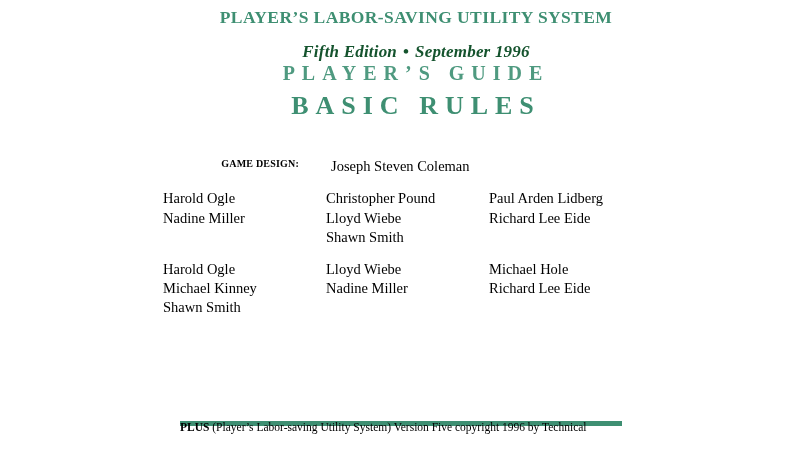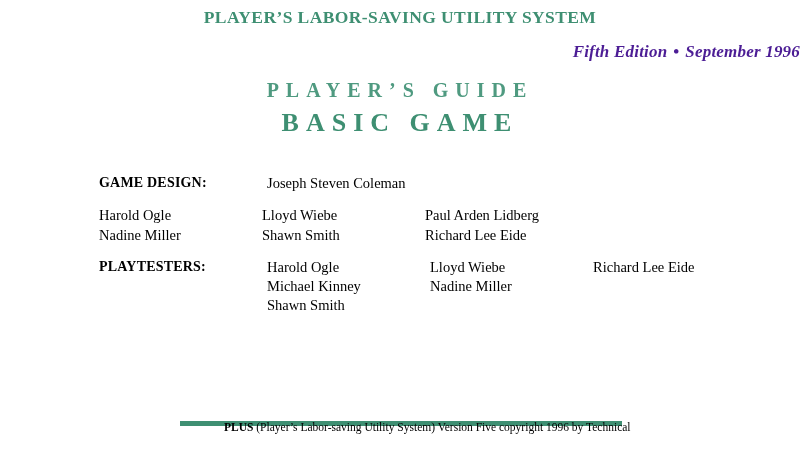--- a/index.html
+++ b/index.html
@@ -14,55 +14,54 @@
     color: #000000;
     overflow: hidden;
     position: relative;
   }
 
   .page {
     width: 800px;
     height: 450px;
     position: relative;
     box-sizing: border-box;
+    padding-left: 32px;
   }
 
   
   .title-block {
     text-align: center;
     padding-top: 8px;
   }
   .system-title {
     color: #3e8f72;
     font-weight: bold;
     font-size: 17.5px;
     letter-spacing: 0.4px;
     line-height: 1.1;
   }
   .edition-line {
-    color: #4c1d95;
+    color: #14532d;
     font-weight: bold;
     font-style: italic;
     font-size: 17px;
     margin-top: 15px;
     letter-spacing: 0.2px;
-    text-align: right;
   }
   .edition-line .dot {
     font-style: normal;
     font-weight: bold;
     letter-spacing: 0;
     padding: 0 6px;
   }
   .guide-title {
     color: #4f9a80;
     font-weight: bold;
     font-size: 20px;
     letter-spacing: 7px;
-    margin-top: 17px;
   }
   .rules-title {
     color: #3e8f72;
     font-weight: bold;
     font-size: 26px;
     letter-spacing: 7px;
     margin-top: 6px;
   }
 
   
@@ -73,27 +72,29 @@
   }
   .credit-row {
     display: flex;
     align-items: flex-start;
     margin-bottom: 13px;
   }
   .credit-label {
     width: 168px;
     flex: 0 0 168px;
     font-weight: bold;
-    font-size: 14px;
+    font-size: 10px;
     letter-spacing: 0.2px;
     line-height: 1.32;
+    text-align: right;
   }
   .credit-cols {
     display: flex;
     flex: 1 1 auto;
+    margin-left: 32px;
   }
   .credit-col {
     width: 140px;
     flex: 0 0 140px;
     font-size: 14.5px;
     line-height: 1.32;
   }
   .credit-col.wide {
     width: 163px;
     flex: 0 0 163px;
@@ -116,81 +117,81 @@
     background: #3e8f72;
   }
   .footer-text {
     position: absolute;
     left: 180px;
     top: 420px;
     width: 442px;
     font-size: 11.5px;
     line-height: 1.25;
     text-align: justify;
-    margin-left: 44px;
   }
   .footer-text b {
     font-weight: bold;
   }
 </style>
 </head>
 <body>
 
 <div class="page">
 
   <div class="title-block">
     <div class="system-title">PLAYER’S LABOR-SAVING UTILITY SYSTEM</div>
     <div class="edition-line">
       <span>Fifth Edition</span><span class="dot">•</span><span>September 1996</span>
     </div>
     <div class="guide-title">PLAYER’S GUIDE</div>
-    <div class="rules-title">BASIC GAME</div>
+    <div class="rules-title">BASIC RULES</div>
   </div>
 
   <div class="credits">
 
     <div class="credit-row">
       <div class="credit-label">GAME DESIGN:</div>
       <div class="credit-cols">
         <div class="credit-col last">
           <div class="credit-name">Joseph Steven Coleman</div>
         </div>
       </div>
     </div>
 
     <div class="credit-row">
       <div class="credit-cols">
         <div class="credit-col wide">
           <div class="credit-name">Harold Ogle</div>
           <div class="credit-name">Nadine Miller</div>
         </div>
         <div class="credit-col wide">
+          <div class="credit-name">Christopher Pound</div>
           <div class="credit-name">Lloyd Wiebe</div>
           <div class="credit-name">Shawn Smith</div>
         </div>
         <div class="credit-col last">
           <div class="credit-name">Paul Arden Lidberg</div>
           <div class="credit-name">Richard Lee Eide</div>
         </div>
       </div>
     </div>
 
     <div class="credit-row">
-      <div class="credit-label">PLAYTESTERS:</div>
       <div class="credit-cols">
         <div class="credit-col wide">
           <div class="credit-name">Harold Ogle</div>
           <div class="credit-name">Michael Kinney</div>
           <div class="credit-name">Shawn Smith</div>
         </div>
         <div class="credit-col wide">
           <div class="credit-name">Lloyd Wiebe</div>
           <div class="credit-name">Nadine Miller</div>
         </div>
         <div class="credit-col last">
+          <div class="credit-name">Michael Hole</div>
           <div class="credit-name">Richard Lee Eide</div>
         </div>
       </div>
     </div>
 
   </div>
 
   <div class="footer-rule"></div>
   <div class="footer-text"><b>PLUS</b><span> (Player’s Labor-saving Utility System) Version Five copyright 1996 by Technical</span></div>
 

